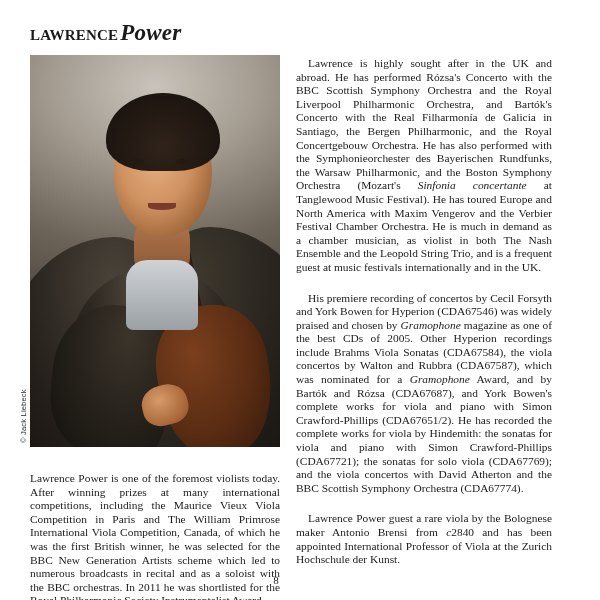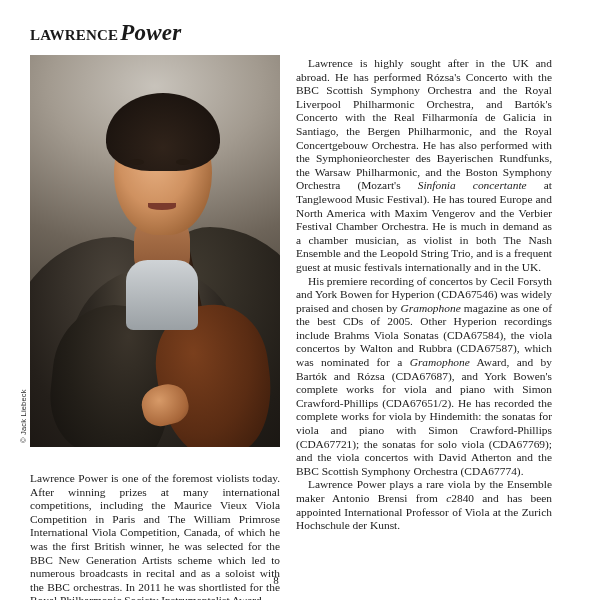--- a/index.html
+++ b/index.html
@@ -219,20 +219,21 @@
   .col-right p {
     margin: 0;
     font-size: 11.4px;
     line-height: 13.6px;
     text-align: justify;
     text-justify: inter-word;
     hyphens: auto;
   }
   .col-right p + p {
     text-indent: 12px;
+    margin-top: 17px;
   }
   .col-right p:first-child {
     text-indent: 12px;
   }
   em {
     font-style: italic;
   }
   .page-number {
     position: absolute;
     left: 0;
@@ -279,21 +280,21 @@
       <p class="bio-left">Lawrence Power is one of the foremost violists today. After winning prizes at many international competitions, including the Maurice Vieux Viola Competition in Paris and The William Primrose International Viola Competition, Canada, of which he was the first British winner, he was selected for the BBC New Generation Artists scheme which led to numerous broadcasts in recital and as a soloist with the BBC orchestras. In 2011 he was shortlisted for the Royal Philharmonic Society Instrumentalist Award.</p>
 
     </div>
 
     <div class="col-right">
 
       <p><span>Lawrence is highly sought after in the UK and abroad. He has performed Rózsa's Concerto with the BBC Scottish Symphony Orchestra and the Royal Liverpool Philharmonic Orchestra, and Bartók's Concerto with the Real Filharmonía de Galicia in Santiago, the Bergen Philharmonic, and the Royal Concertgebouw Orchestra. He has also performed with the Symphonieorchester des Bayerischen Rundfunks, the Warsaw Philharmonic, and the Boston Symphony Orchestra (Mozart's </span><em>Sinfonia concertante</em><span> at Tanglewood Music Festival). He has toured Europe and North America with Maxim Vengerov and the Verbier Festival Chamber Orchestra. He is much in demand as a chamber musician, as violist in both The Nash Ensemble and the Leopold String Trio, and is a frequent guest at music festivals internationally and in the UK.</span></p>
 
       <p><span>His premiere recording of concertos by Cecil Forsyth and York Bowen for Hyperion (CDA67546) was widely praised and chosen by </span><em>Gramophone</em><span> magazine as one of the best CDs of 2005. Other Hyperion recordings include Brahms Viola Sonatas (CDA67584), the viola concertos by Walton and Rubbra (CDA67587), which was nominated for a </span><em>Gramophone</em><span> Award, and by Bartók and Rózsa (CDA67687), and York Bowen's complete works for viola and piano with Simon Crawford-Phillips (CDA67651/2). He has recorded the complete works for viola by Hindemith: the sonatas for viola and piano with Simon Crawford-Phillips (CDA67721); the sonatas for solo viola (CDA67769); and the viola concertos with David Atherton and the BBC Scottish Symphony Orchestra (CDA67774).</span></p>
 
-      <p><span>Lawrence Power plays a rare viola by the Ensemble maker Antonio Brensi from </span><em>c</em><span>2840 and has been appointed International Professor of Viola at the Zurich Hochschule der Kunst.</span></p>
+      <p><span>Lawrence Power guest a rare viola by the Bolognese maker Antonio Brensi from </span><em>c</em><span>2840 and has been appointed International Professor of Viola at the Zurich Hochschule der Kunst.</span></p>
 
     </div>
 
   </div>
 
   <div class="page-number">8</div>
 
 </div>
 
 </body></html>

